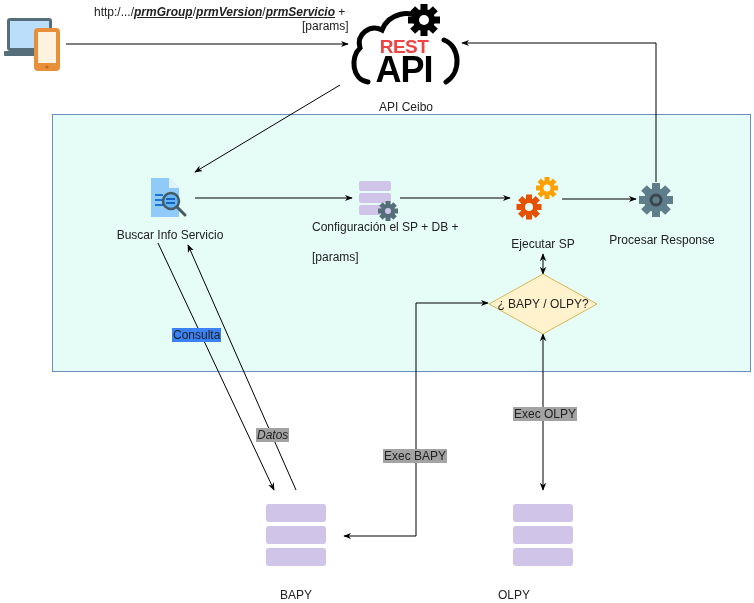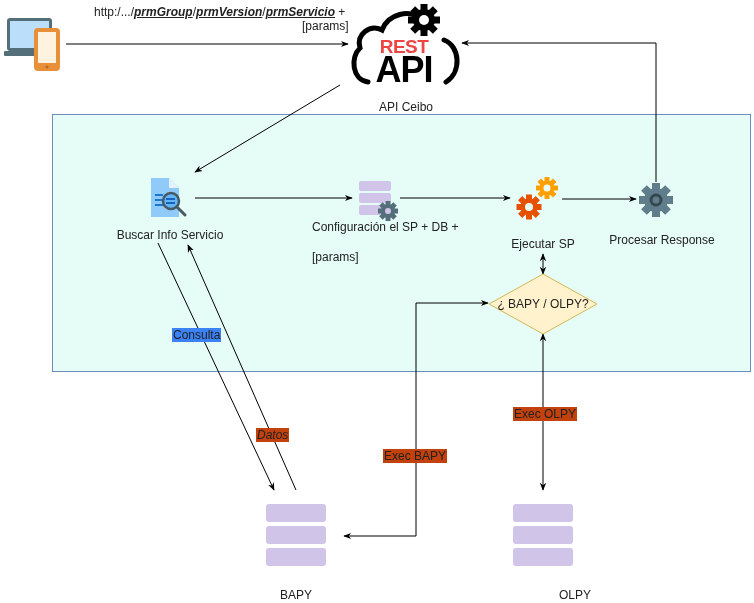--- a/index.html
+++ b/index.html
@@ -2,21 +2,21 @@
 <html><head>
 <meta charset="utf-8">
 <style>
   html, body { margin:0; padding:0; background:#ffffff; }
   body { width:754px; height:603px; position:relative; overflow:hidden;
          font-family:"Liberation Sans", sans-serif; font-size:12px; color:#222; }
   .abs { position:absolute; }
   svg.layer { position:absolute; left:0; top:0; }
   .lbl { position:absolute; font-size:12px; color:#222; white-space:nowrap; line-height:14px; }
   .lbl.center { transform:translateX(-50%); text-align:center; }
-  .edge-lbl { background:#c2410c; padding:0 1px; }
+  .edge-lbl { background:#a3a3a3; padding:0 1px; }
   .edge-lbl.on-cyan { background:#3b82f6; }
   .url u { font-weight:bold; font-style:italic; }
   .container { position:absolute; left:52px; top:114px; width:699px; height:258px;
                background:#e6fcf7; border:1px solid #6c8ebf; box-sizing:border-box; }
 </style>
 </head>
 <body>
 
 <div class="container"></div>
 
@@ -181,13 +181,13 @@
   <rect x="1" y="23" width="60" height="18" rx="3" fill="#d1c4e9"></rect>
   <rect x="1" y="45" width="60" height="18" rx="3" fill="#d1c4e9"></rect>
 </svg>
 <div class="lbl center" style="left:296px;top:588px;">BAPY</div>
 
 <svg class="abs" style="left:512px;top:503px" width="62" height="66" viewBox="0 0 62 66">
   <rect x="1" y="1" width="60" height="18" rx="3" fill="#d1c4e9"></rect>
   <rect x="1" y="23" width="60" height="18" rx="3" fill="#d1c4e9"></rect>
   <rect x="1" y="45" width="60" height="18" rx="3" fill="#d1c4e9"></rect>
 </svg>
-<div class="lbl center" style="left:575px;top:588px;">OLPY</div>
+<div class="lbl center" style="left:514px;top:588px;">OLPY</div>
 
 </body></html>

